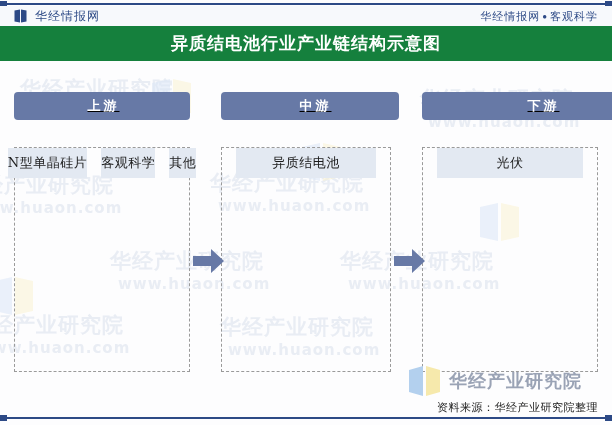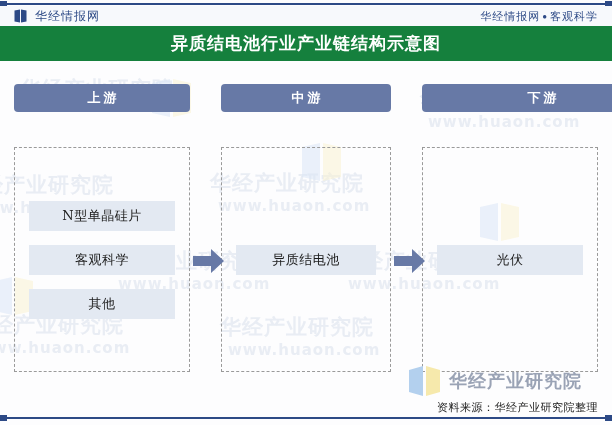--- a/index.html
+++ b/index.html
@@ -117,58 +117,59 @@
   .wm.cn { font-size: 21px; letter-spacing: 1px; }
   .wm.url { font-size: 15px; letter-spacing: 1px; }
   .wm-logo {
     position: absolute;
     opacity: .55;
   }
 
   
   .stage-head {
     position: absolute;
-    top: 84px;
+    top: 92px;
     height: 28px;
     background: #6779a6;
     border-radius: 4px;
     display: flex;
     align-items: center;
     justify-content: center;
+    text-decoration: underline;
   }
   .stage-head .label {
     color: #ffffff;
     font-size: 13px;
     font-weight: bold;
     letter-spacing: 3px;
     text-indent: 3px;
     font-family: "DejaVu Serif", "Liberation Serif", serif;
   }
   #head-up   { left: 14px;  width: 176px; }
-  #head-mid  { left: 221px; width: 170px; }
+  #head-mid  { left: 221px; width: 170px; padding-left: 8px; }
   #head-down { left: 422px; width: 176px; padding-left: 32px; }
 
   
   .stage-panel {
     position: absolute;
     top: 147px;
     height: 225px;
     border: 1.5px dashed #9a9a9a;
     box-sizing: border-box;
   }
   #panel-up   { left: 14px;  width: 176px; }
   #panel-mid  { left: 221px; width: 170px; }
   #panel-down { left: 422px; width: 176px; }
 
   .panel-stack {
     position: absolute;
     left: 0; top: 0;
     width: 100%; height: 100%;
     display: flex;
-    flex-direction: column;
+    flex-direction: row;
     justify-content: center;
     align-items: flex-start;
     gap: 14px;
     box-sizing: border-box;
     padding: 0 14px;
   }
 
   .node {
     width: 100%;
     height: 30px;

